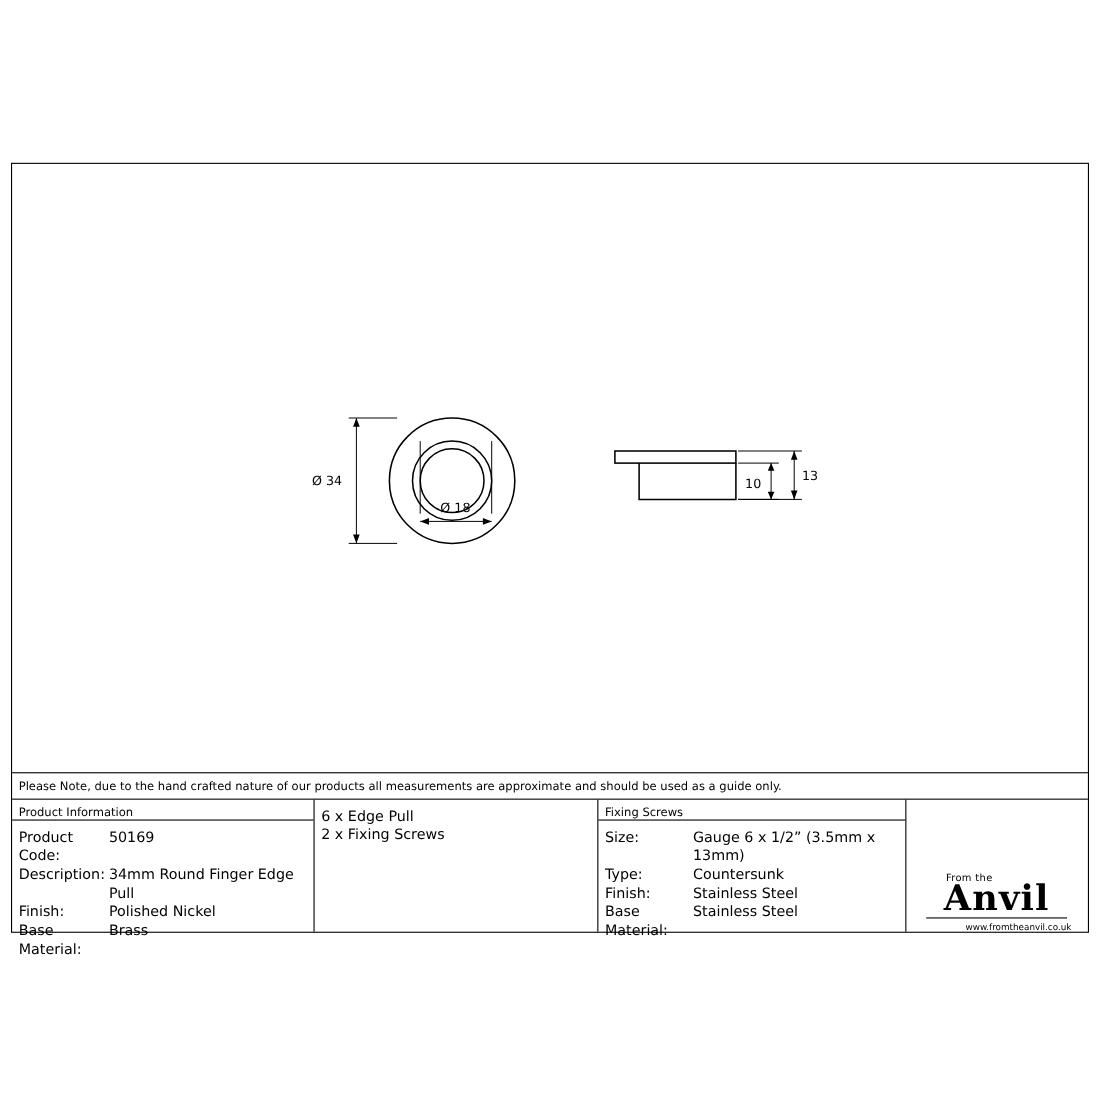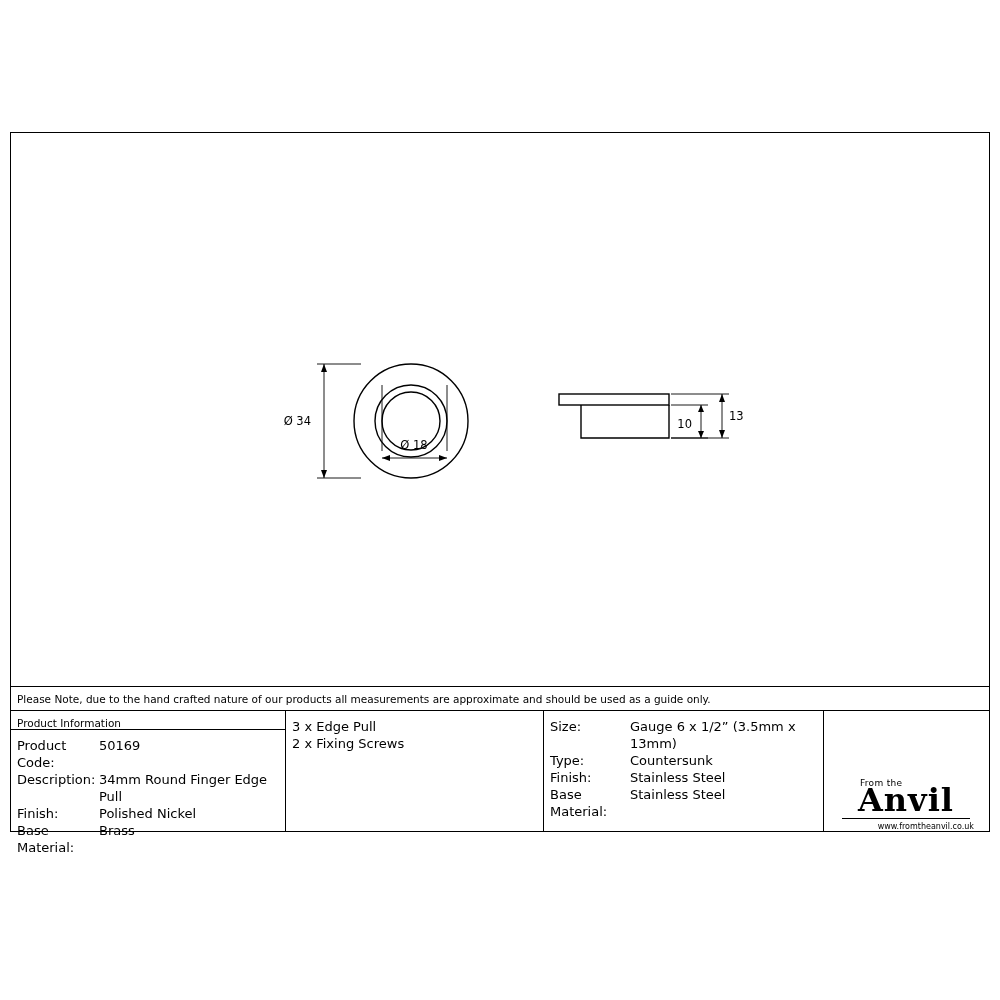--- a/index.html
+++ b/index.html
@@ -11,21 +11,21 @@
     width: 1000px;
     height: 1000px;
     font-family: "DejaVu Sans", "Liberation Sans", sans-serif;
     color: #000000;
     overflow: hidden;
   }
 
   .sheet {
     position: absolute;
     left: 10px;
-    top: 132px;
+    top: 148px;
     width: 980px;
     height: 700px;
     border: 1px solid #000;
     box-sizing: border-box;
   }
 
   
   .drawing {
     position: absolute;
     left: 0;
@@ -214,26 +214,27 @@
         </div>
         <div class="kv">
           <span class="k">Base Material:</span>
           <span class="v">Brass</span>
         </div>
       </div>
     </div>
 
     <div class="col c2">
       <div class="col-body">
-        <div class="plain">3 x Edge Pull</div>
+        <div class="plain">6 x Edge Pull</div>
         <div class="plain">2 x Fixing Screws</div>
       </div>
     </div>
 
     <div class="col c3">
+      <div class="col-head">Fixing Screws</div>
       <div class="col-body">
         <div class="kv">
           <span class="k">Size:</span>
           <span class="v">Gauge 6 x 1/2” (3.5mm x 13mm)</span>
         </div>
         <div class="kv">
           <span class="k">Type:</span>
           <span class="v">Countersunk</span>
         </div>
         <div class="kv">

